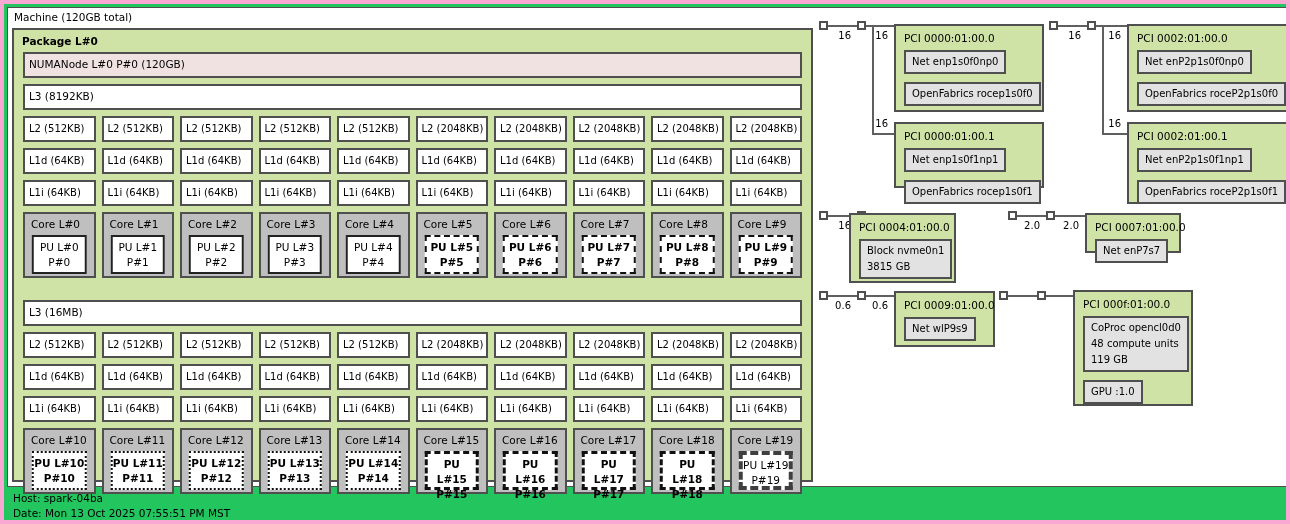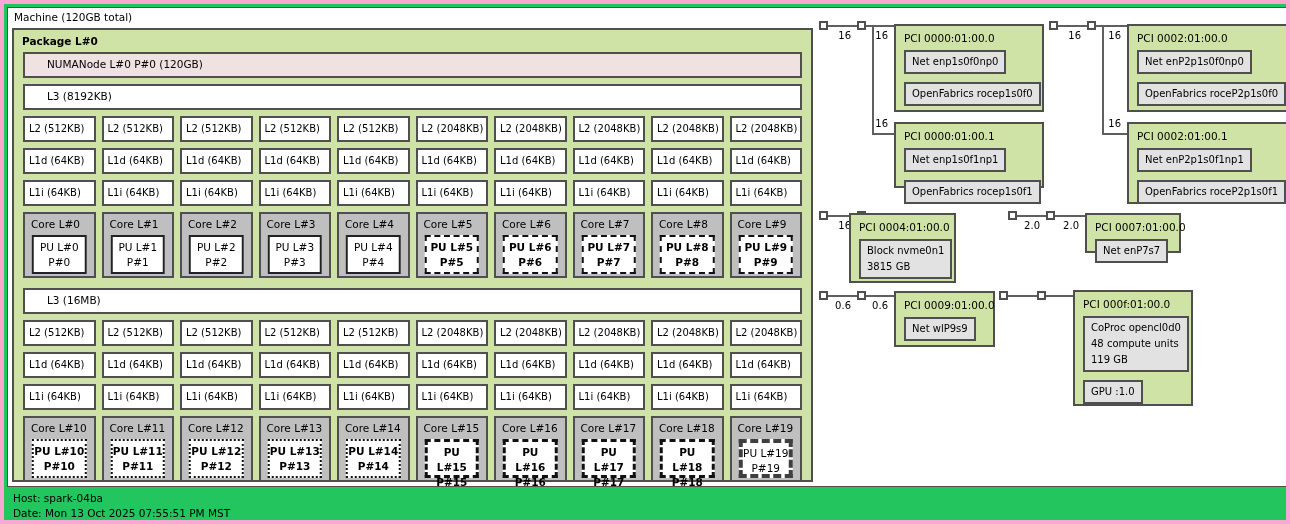--- a/index.html
+++ b/index.html
@@ -6,25 +6,25 @@
   *{box-sizing:border-box;}
   .canvas{
     position:relative;width:1290px;height:524px;background:#22c55e;
     border:4px solid #f9a8d4;font-family:"DejaVu Sans", sans-serif;
     font-size:10.5px;color:#000;overflow:hidden;
   }
   .machine-border{position:absolute;left:3px;top:3px;width:1283px;height:480px;border:1px solid #4f4f4f;background:#fff;}
   .machine-label{position:absolute;left:10px;top:7px;white-space:nowrap;}
   .package{position:absolute;left:8px;top:24px;width:801px;height:454px;background:#cfe3a6;border:2px solid #4f4f4f;padding:22px 9px 6px 9px;}
   .package-label{position:absolute;left:8px;top:5px;white-space:nowrap;font-weight:bold;}
-  .wide{height:26px;background:#fff;border:2px solid #4f4f4f;line-height:21px;padding-left:22px;margin-bottom:6px;white-space:nowrap;}
+  .wide{height:26px;background:#fff;border:2px solid #4f4f4f;line-height:21px;padding-left:4px;margin-bottom:6px;white-space:nowrap;}
   .numa{background:#f1e2e2;}
   .row10{display:grid;grid-template-columns:repeat(10,1fr);gap:6px;margin-bottom:6px;}
   .cell{height:26px;background:#fff;border:2px solid #4f4f4f;line-height:21px;padding-left:4px;font-size:10px;white-space:nowrap;overflow:hidden;}
-  .core{height:66px;background:#bfbfbf;border:2px solid #4f4f4f;position:relative;margin-bottom:2px;}
+  .core{height:66px;background:#bfbfbf;border:2px solid #4f4f4f;position:relative;margin-bottom:14px;}
   .core-row{margin-bottom:8px;}
   .core-lbl{position:absolute;left:6px;top:4px;white-space:nowrap;font-size:10.5px;}
   .pu{position:absolute;left:50%;transform:translateX(-50%);top:21px;width:calc(100% - 14px);height:39px;
       background:#fff;text-align:center;font-size:10.5px;line-height:15px;padding-top:3px;}
   .pu-solid{border:2px solid #222;}
   .pu-dashed{border:2px dashed #111;font-weight:bold;}
   .pu-dotted{border:2px dotted #111;font-weight:bold;}
   .pu-dash3{border:3px dashed #111;font-weight:bold;}
   .pu-sparse{border:4px dashed #3f3f3f;}
   

